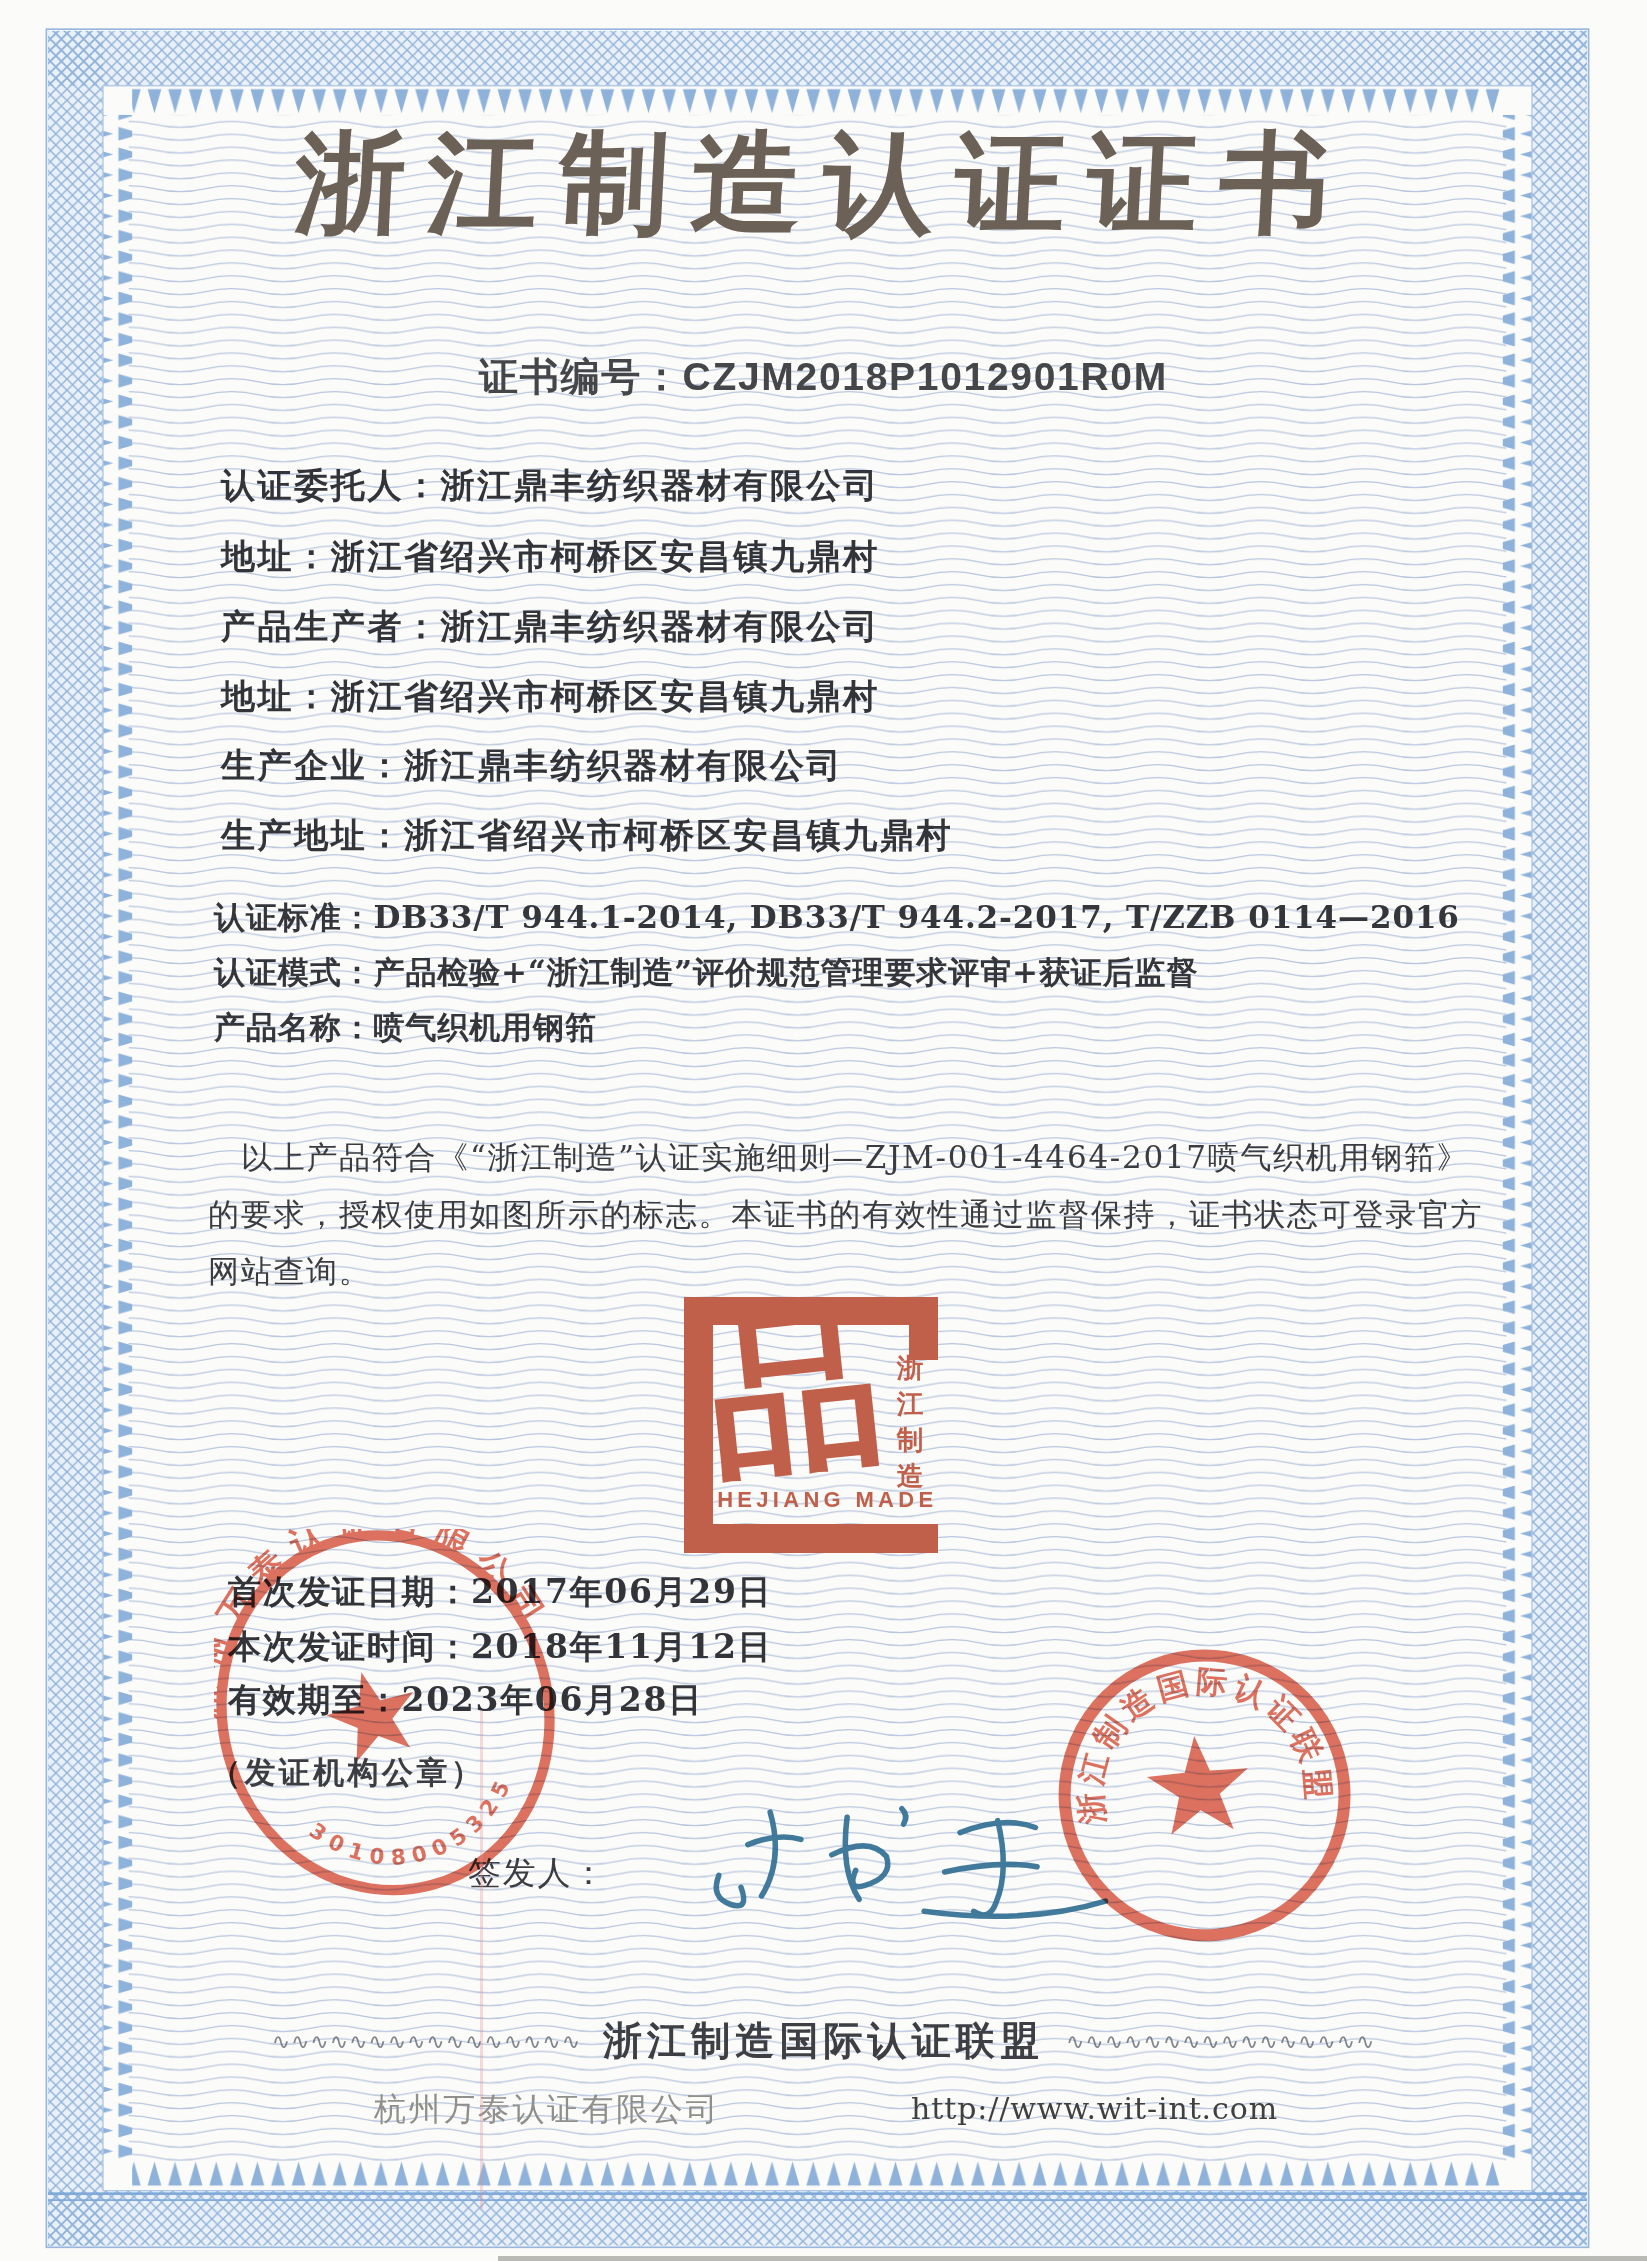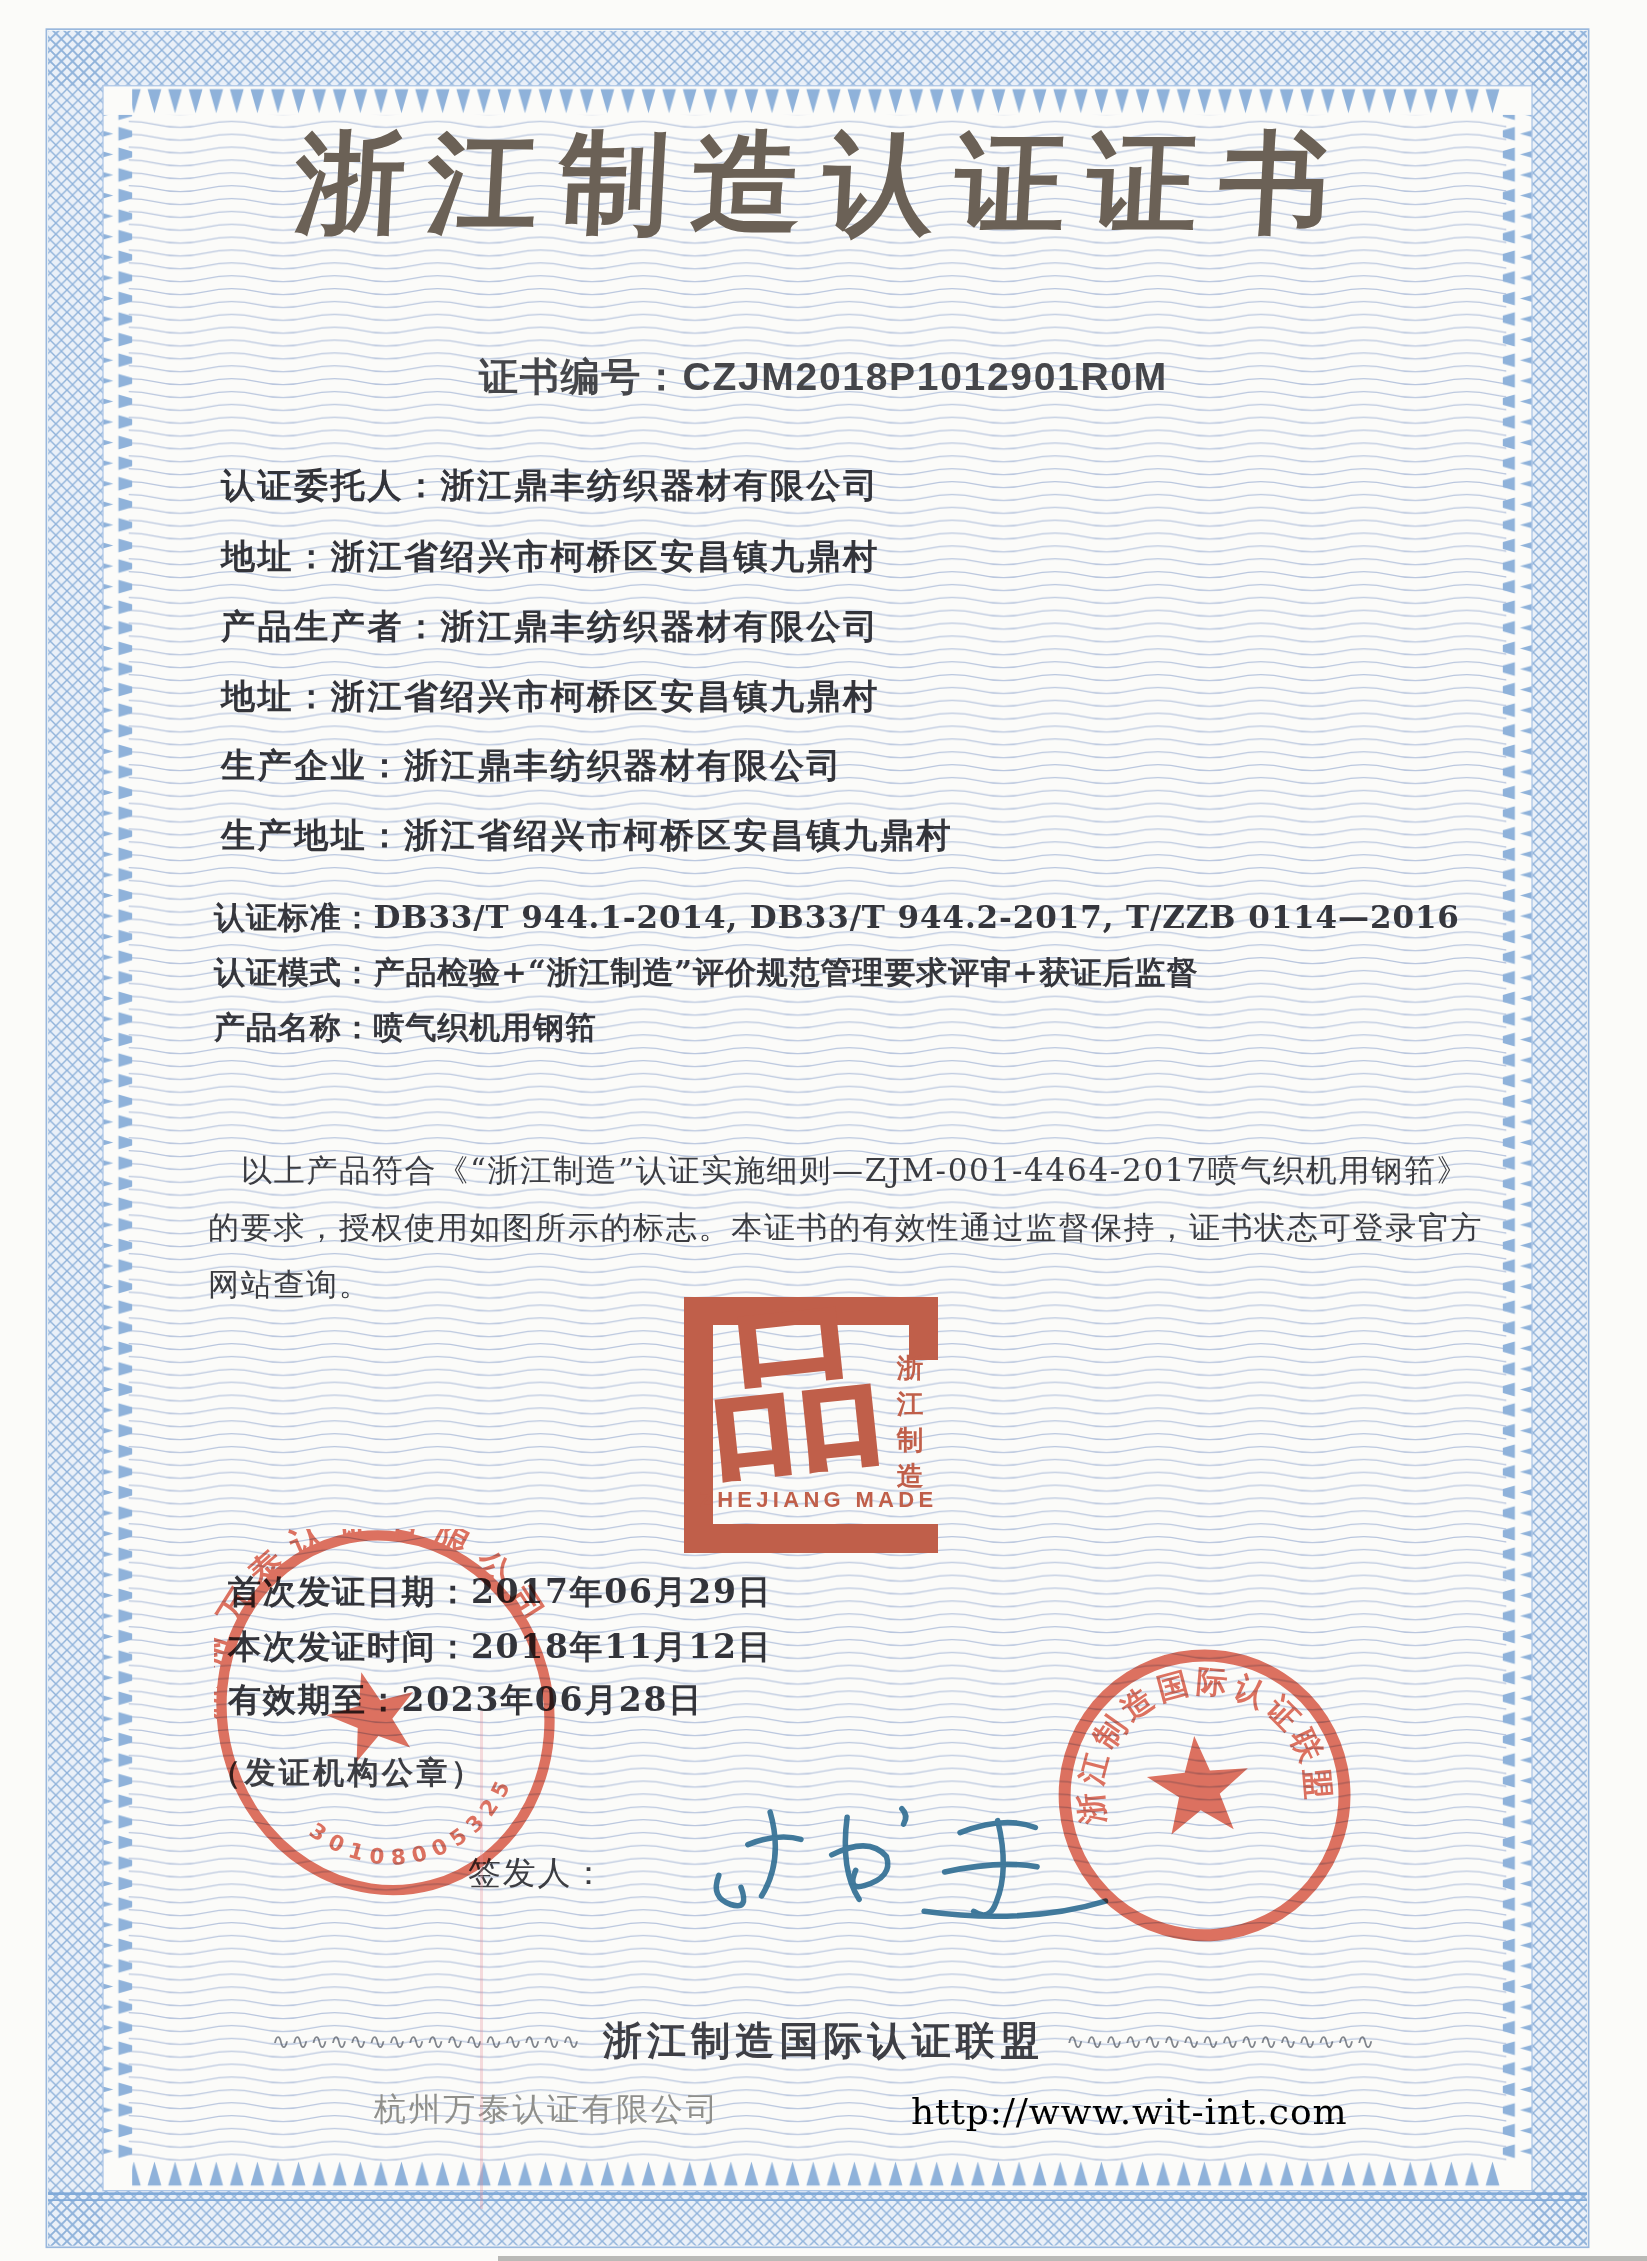--- a/index.html
+++ b/index.html
@@ -26,21 +26,21 @@
   .party-row{
     left:221px; font-size:34px; font-weight:700; letter-spacing:2.6px;
     color:#33343a; white-space:nowrap;
   }
   .detail-row{
     left:214px; font-size:31px; font-weight:700; letter-spacing:0.9px;
     color:#35363c; white-space:nowrap;
   }
   .stmt{
     left:208px; width:1287px; font-size:31px; font-weight:400;
-    color:#3b3c41; letter-spacing:1.7px; white-space:nowrap;margin-top:13px;
+    color:#3b3c41; letter-spacing:1.7px; white-space:nowrap;
   }
   .stmt.indent{padding-left:33px;}
   .date-row{
     left:228px; font-size:33px; font-weight:700; letter-spacing:1.7px;
     color:#33343a; white-space:nowrap;
   }
   .seal-note{
     left:210px; top:1752px; font-size:31px; font-weight:700;
     color:#3c3d42; letter-spacing:3.4px;
   }
@@ -78,21 +78,21 @@
   .ornament{
     font-size:22px; color:#5a5f68; opacity:.75; letter-spacing:0.9px;
     white-space:nowrap; overflow:hidden; max-width:360px;
     font-family:"DejaVu Sans",sans-serif;
   }
   .footer-org{
     left:374px; top:2088px; font-size:32px; color:#8f8f8b;
     letter-spacing:2.6px; font-weight:400;
   }
   .footer-url{
-    left:911px; top:2091px; font-size:36px; color:#000000;
+    left:911px; top:2091px; font-size:30px; color:#404040;
     letter-spacing:0.9px; font-weight:400;
   }
   .seal-svg{position:absolute; mix-blend-mode:multiply; opacity:.82;}
   .sig-svg{position:absolute; opacity:.9;}
   .crease{
     left:480px; top:1711px; width:2.6px; height:498px;
     background:rgba(228,140,150,.30);
   }
   .scan-edge{
     left:498px; bottom:0; width:1149px; height:5.1px; background:#b9b9b6;

